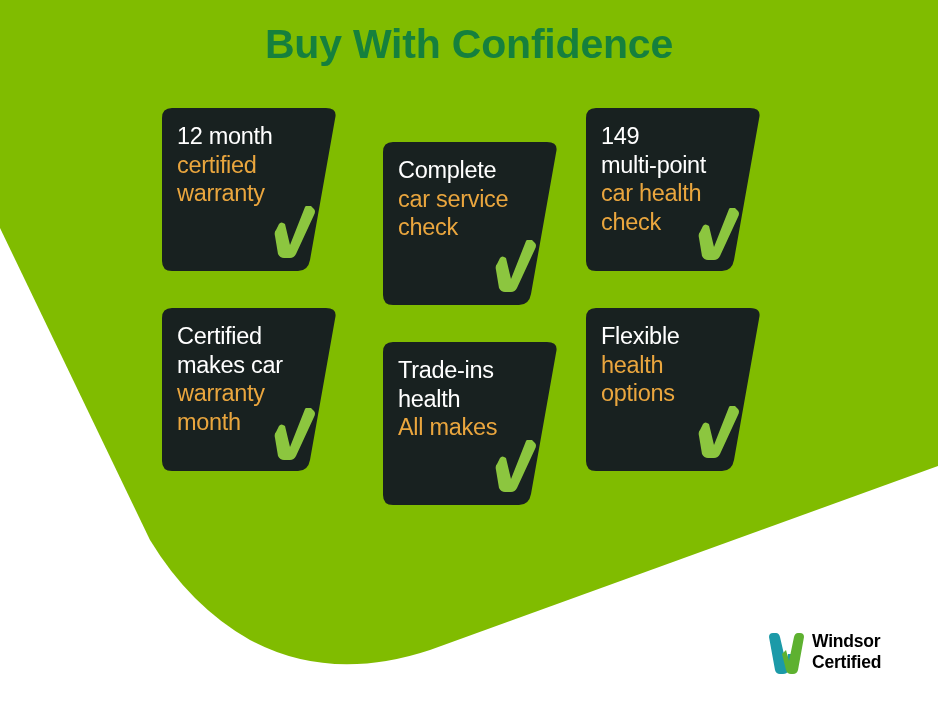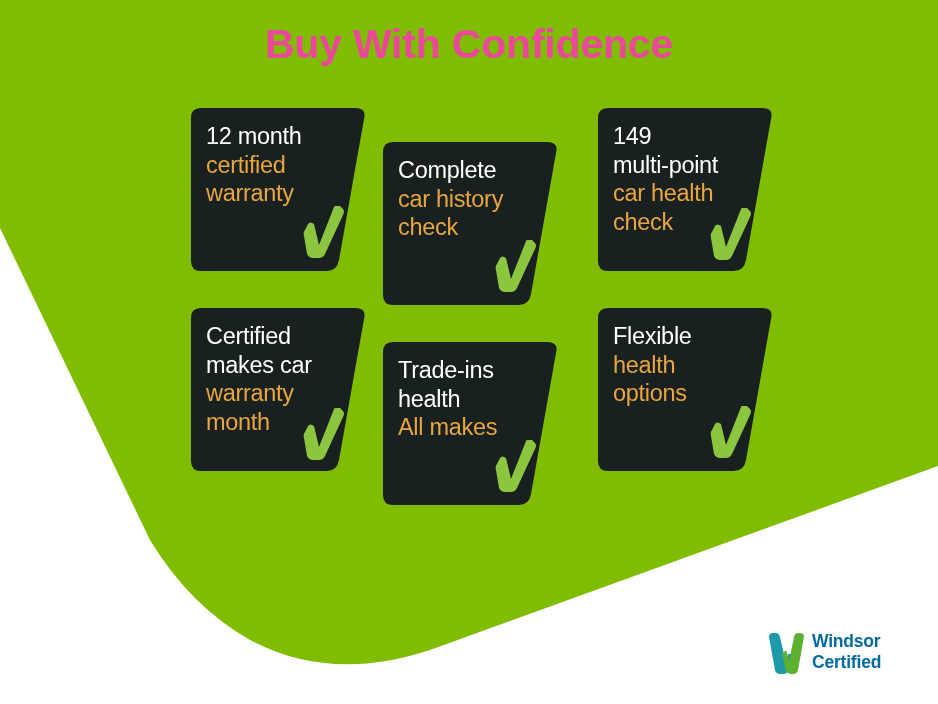--- a/index.html
+++ b/index.html
@@ -26,21 +26,21 @@
     width:938px; height:704px;
     display:block;
   }
 
   
   #page-title {
     position:absolute;
     top:20px; left:0;
     width:938px;
     text-align:center;
-    color:#ec4899;
+    color:#15803d;
     font-size:41px;
     font-weight:bold;
     letter-spacing:-0.2px;
     line-height:48px;
     z-index:5;
   }
 
   
   #cards { position:absolute; top:0; left:0; width:938px; height:704px; z-index:4; }
 
@@ -71,38 +71,38 @@
   .tick {
     position:absolute;
     z-index:3;
     width:42px;
     height:52px;
   }
 
   
   .r1 { top:108px; }
   .r2 { top:308px; }
-  .c1 { left:191px; }
+  .c1 { left:162px; }
   .c2 { left:383px;margin-top:34px; }
-  .c3 { left:586px;margin-left:12px; }
+  .c3 { left:586px; }
 
   
   #logo {
     position:absolute;
     left:766px;
     top:630px;
     width:150px;
     height:48px;
     z-index:6;
   }
   #logo-mark { position:absolute; left:0; top:2px; width:42px; height:42px; }
   #logo-words {
     position:absolute;
     left:46px; top:1px;
-    color:#0369a1;
+    color:#000000;
     font-size:17.5px;
     font-weight:bold;
     line-height:21px;
     letter-spacing:-0.2px;
   }
 </style>
 </head>
 <body>
 
 <div id="stage">
@@ -132,21 +132,21 @@
         <path d="M2,24 L5,18 Q7,15 11,18 L16,39 L31,1 Q33,-2 37,0 L40,3 Q42,5 40,9 L22,48 Q20,52 16,52 L10,52 Q6,52 4,48 L1,30 Q0,26 2,24 Z" fill="#8cc63f"></path>
       </svg>
     </div>
 
     <div class="card r1 c2">
       <svg class="card-bg" viewBox="0 0 176 163" preserveAspectRatio="none">
         <path d="M10,0 L164,0 Q176,0 173,11 L148,152 Q146,163 136,163 L10,163 Q0,163 0,153 L0,10 Q0,0 10,0 Z" fill="#182120"></path>
       </svg>
       <div class="card-text">
         <div class="line w">Complete</div>
-        <div class="line o">car history</div>
+        <div class="line o">car service</div>
         <div class="line o">check</div>
       </div>
       <svg class="tick" style="left:112px; top:98px;" viewBox="0 0 42 52">
         <path d="M2,24 L5,18 Q7,15 11,18 L16,39 L31,1 Q33,-2 37,0 L40,3 Q42,5 40,9 L22,48 Q20,52 16,52 L10,52 Q6,52 4,48 L1,30 Q0,26 2,24 Z" fill="#8cc63f"></path>
       </svg>
     </div>
 
     <div class="card r1 c3">
       <svg class="card-bg" viewBox="0 0 176 163" preserveAspectRatio="none">
         <path d="M10,0 L164,0 Q176,0 173,11 L148,152 Q146,163 136,163 L10,163 Q0,163 0,153 L0,10 Q0,0 10,0 Z" fill="#182120"></path>

